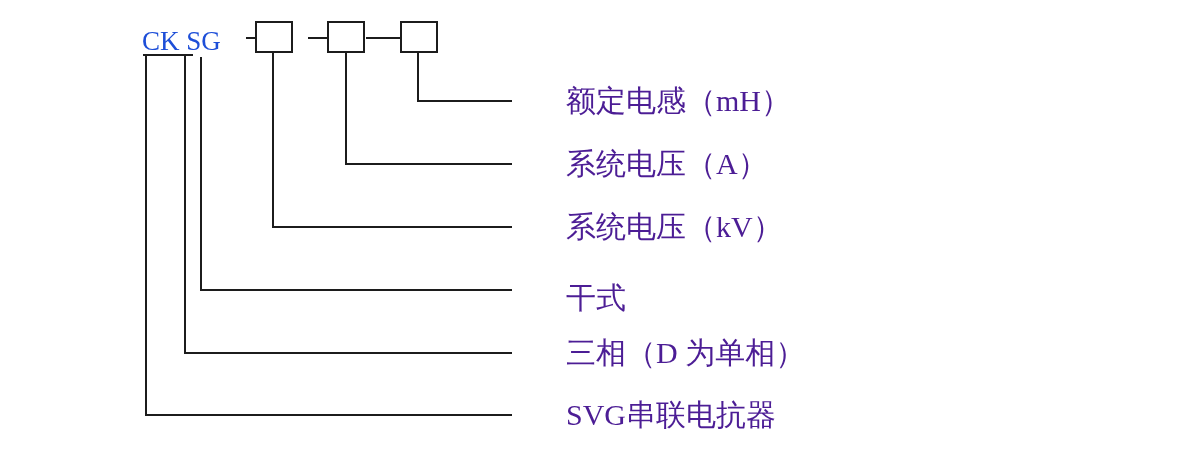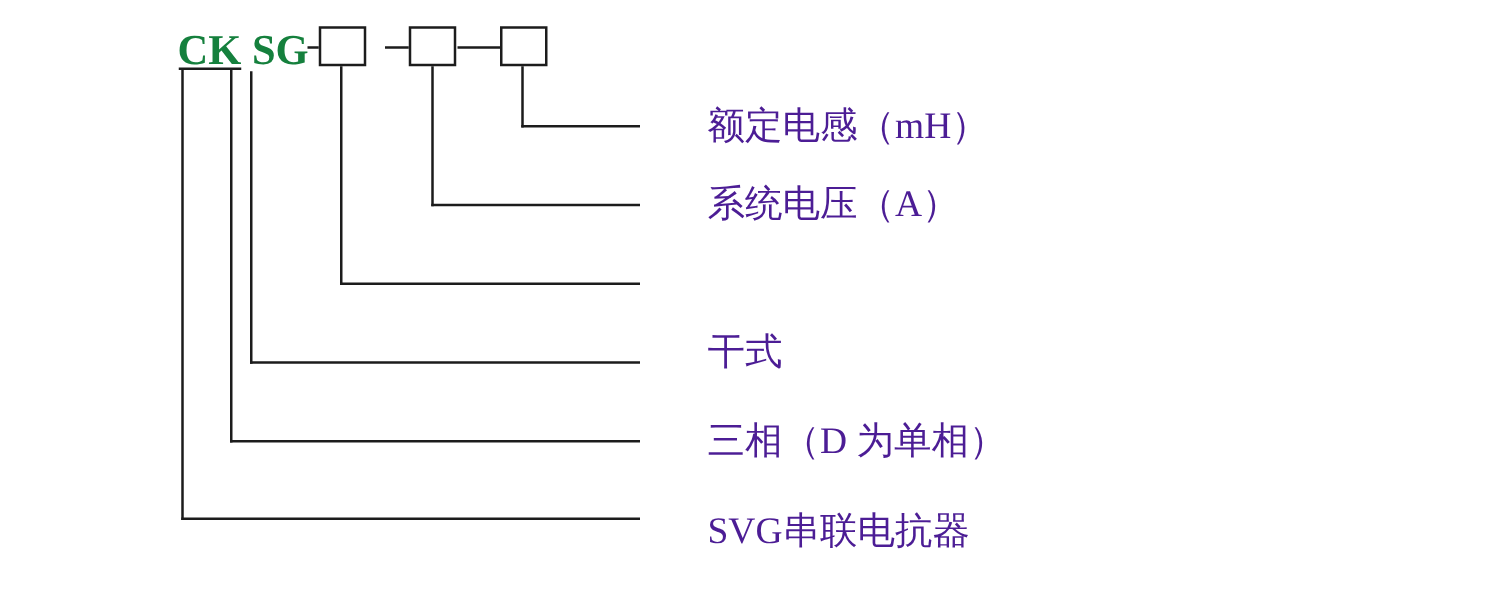--- a/index.html
+++ b/index.html
@@ -12,25 +12,24 @@
     width: 1200px;
     height: 473px;
     background: #ffffff;
     font-family: "Liberation Serif", "DejaVu Serif", serif;
     overflow: hidden;
   }
   .model-text {
     position: absolute;
     left: 142px;
     top: 26px;
-    font-size: 34px;
+    font-size: 27px;
     line-height: 30px;
-    color: #15803d;
+    color: #1d4ed8;
     white-space: pre;
-    font-weight: bold;
   }
   .code-box {
     position: absolute;
     top: 21px;
     width: 34px;
     height: 28px;
     border: 2px solid #1c1c1c;
     background: #ffffff;
   }
   .line {
@@ -72,17 +71,18 @@
 
   <div class="line" style="left:417px; top:100px; width:95px;  height:2px;"></div>
   <div class="line" style="left:345px; top:163px; width:167px; height:2px;"></div>
   <div class="line" style="left:272px; top:226px; width:240px; height:2px;"></div>
   <div class="line" style="left:200px; top:289px; width:312px; height:2px;"></div>
   <div class="line" style="left:184px; top:352px; width:328px; height:2px;"></div>
   <div class="line" style="left:145px; top:414px; width:367px; height:2px;"></div>
 
   <div class="diagram-label" style="top:85px;">额定电感（mH）</div>
   <div class="diagram-label" style="top:148px;">系统电压（A）</div>
-  <div class="diagram-label" style="top:266px;text-align:center;">干式</div>
+  <div class="diagram-label" style="top:211px;">系统电压（kV）</div>
+  <div class="diagram-label" style="top:282px;text-align:center;">干式</div>
   <div class="diagram-label" style="top:337px;">三相（D 为单相）</div>
-  <div class="diagram-label" style="top:409px;">SVG串联电抗器</div>
+  <div class="diagram-label" style="top:399px;">SVG串联电抗器</div>
 
 </div>
 
 </body></html>

